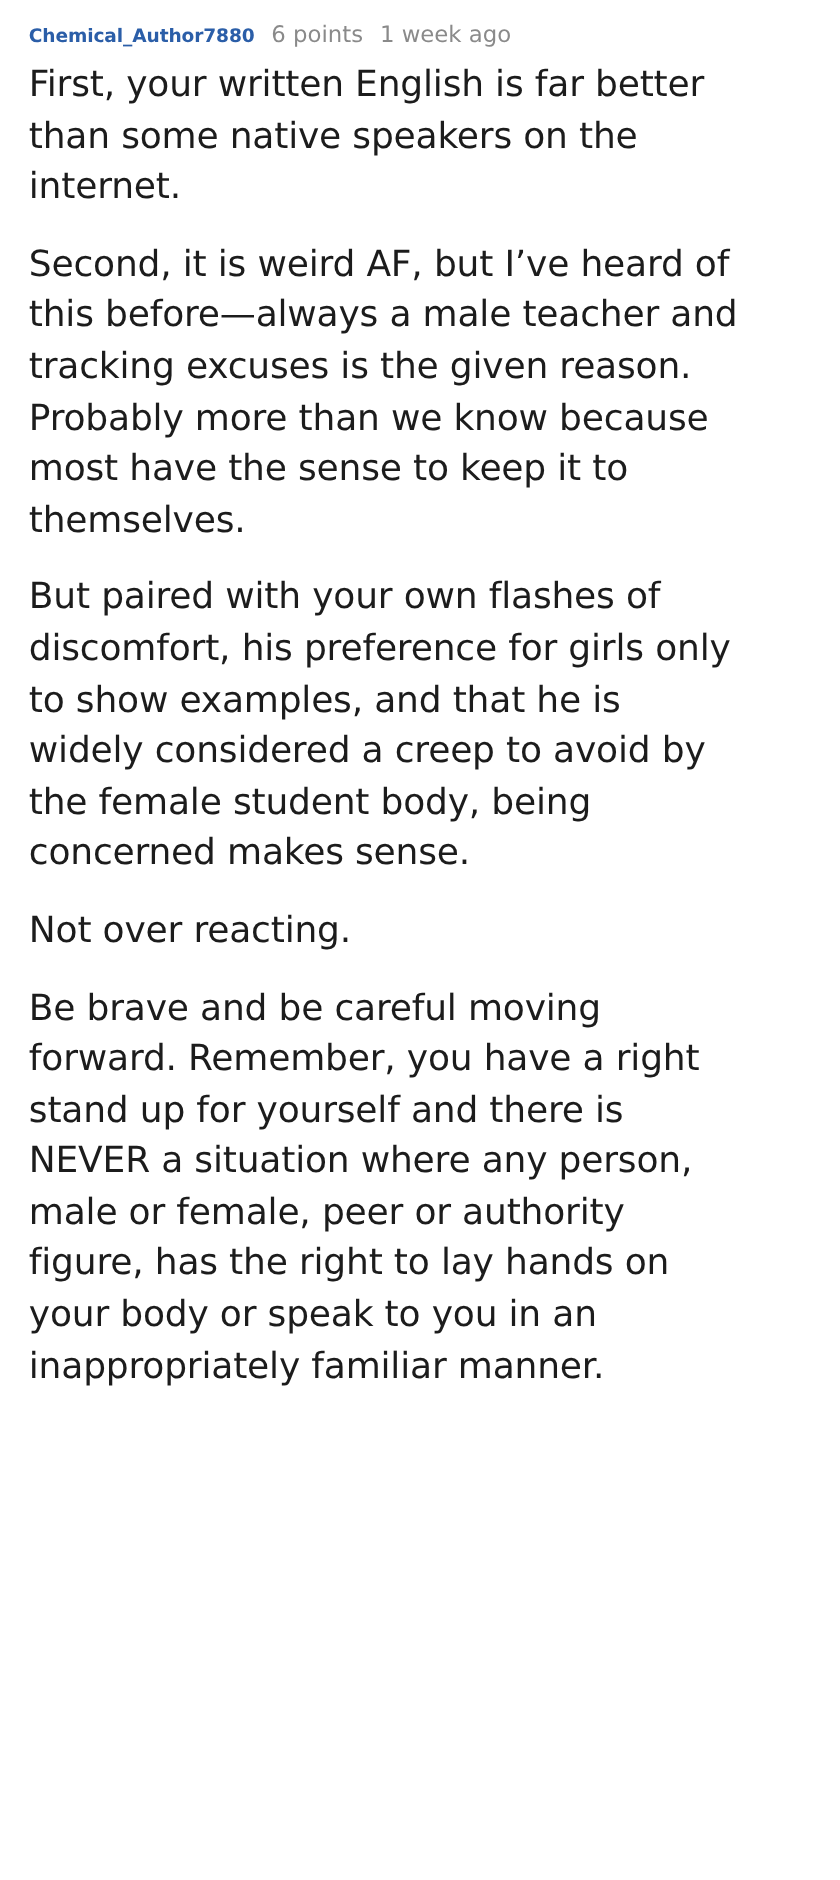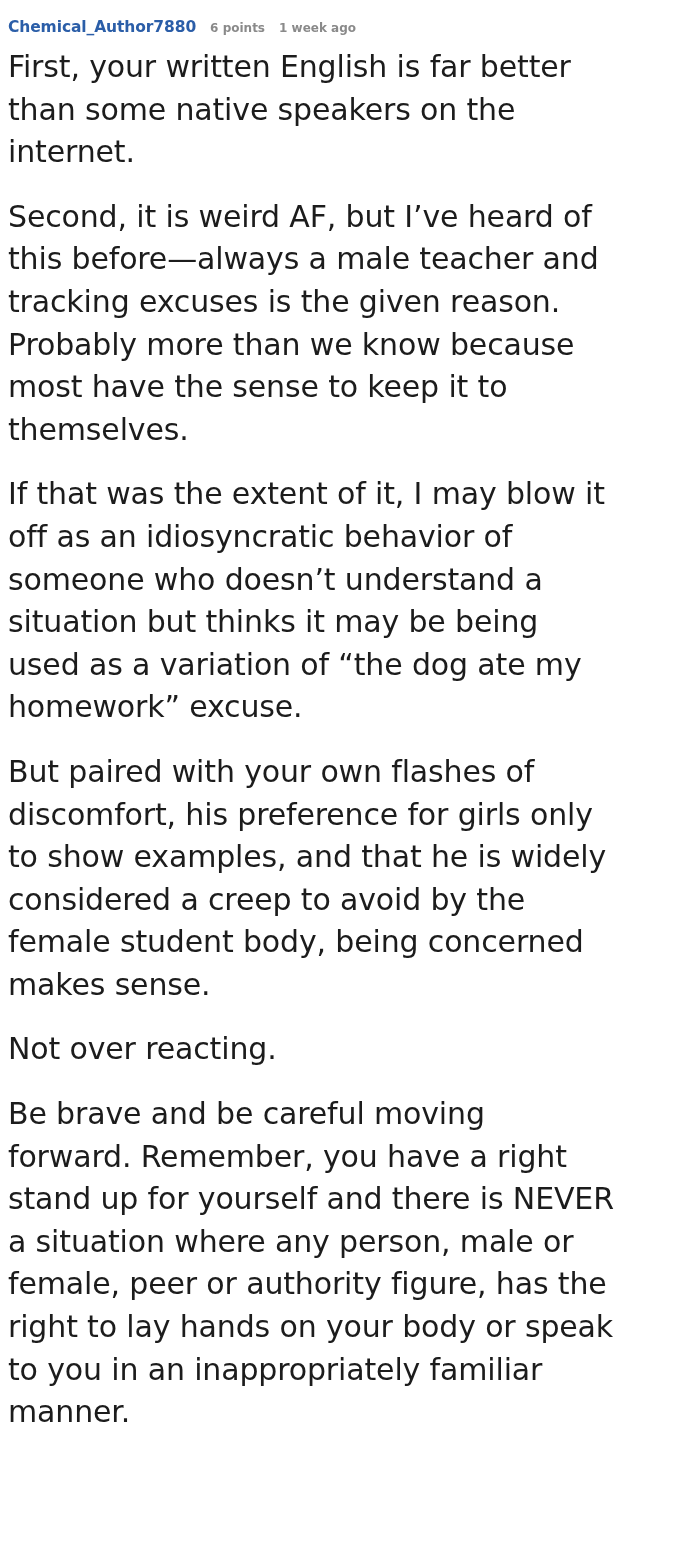--- a/index.html
+++ b/index.html
@@ -8,42 +8,42 @@
     background: #ffffff;
   }
   body {
     width: 700px;
     min-height: 1567px;
     font-family: "DejaVu Sans", "Liberation Sans", sans-serif;
     color: #1a1a1a;
     -webkit-font-smoothing: antialiased;
   }
   .comment {
-    padding: 18px 22px 10px 8px;
+    padding: 18px 22px 10px 24px;
     box-sizing: border-box;
     width: 637px;
   }
   .comment-header {
     display: flex;
     align-items: baseline;
     gap: 14px;
     margin-bottom: 10px;
     white-space: nowrap;
   }
   .author {
     font-size: 15.5px;
     font-weight: bold;
     color: #2b5ea8;
     letter-spacing: -0.1px;
     text-decoration: none;
   }
   .meta {
-    font-size: 12px;
+    font-size: 19px;
     color: #8a8a8a;
-    font-weight: bold;
+    font-weight: normal;
   }
   .comment-body {
     font-size: 30px;
     line-height: 1.42;
     color: #1c1c1c;
     letter-spacing: -0.15px;
   }
   .comment-body p {
     margin: 0 0 22px 0;
   }
@@ -59,19 +59,18 @@
 
   <div class="comment-header">
     <a class="author" href="#">Chemical_Author7880</a>
     <span class="meta">6 points</span>
     <span class="meta">1 week ago</span>
   </div>
 
   <div class="comment-body">
     <p>First, your written English is far better than some native speakers on the internet.</p>
     <p>Second, it is weird AF, but I’ve heard of this before—always a male teacher and tracking excuses is the given reason. Probably more than we know because most have the sense to keep it to themselves.</p>
-    <p>If that was the extent of it, I may blow it off as an idiosyncratic behavior of someone who doesn’t understand a situation but thinks it may be being used as a variation of “the dog ate my homework” excuse.</p>
     <p>But paired with your own flashes of discomfort, his preference for girls only to show examples, and that he is widely considered a creep to avoid by the female student body, being concerned makes sense.</p>
     <p>Not over reacting.</p>
     <p>Be brave and be careful moving forward. Remember, you have a right stand up for yourself and there is NEVER a situation where any person, male or female, peer or authority figure, has the right to lay hands on your body or speak to you in an inappropriately familiar manner.</p>
   </div>
 
 </div>
 
 </body></html>

